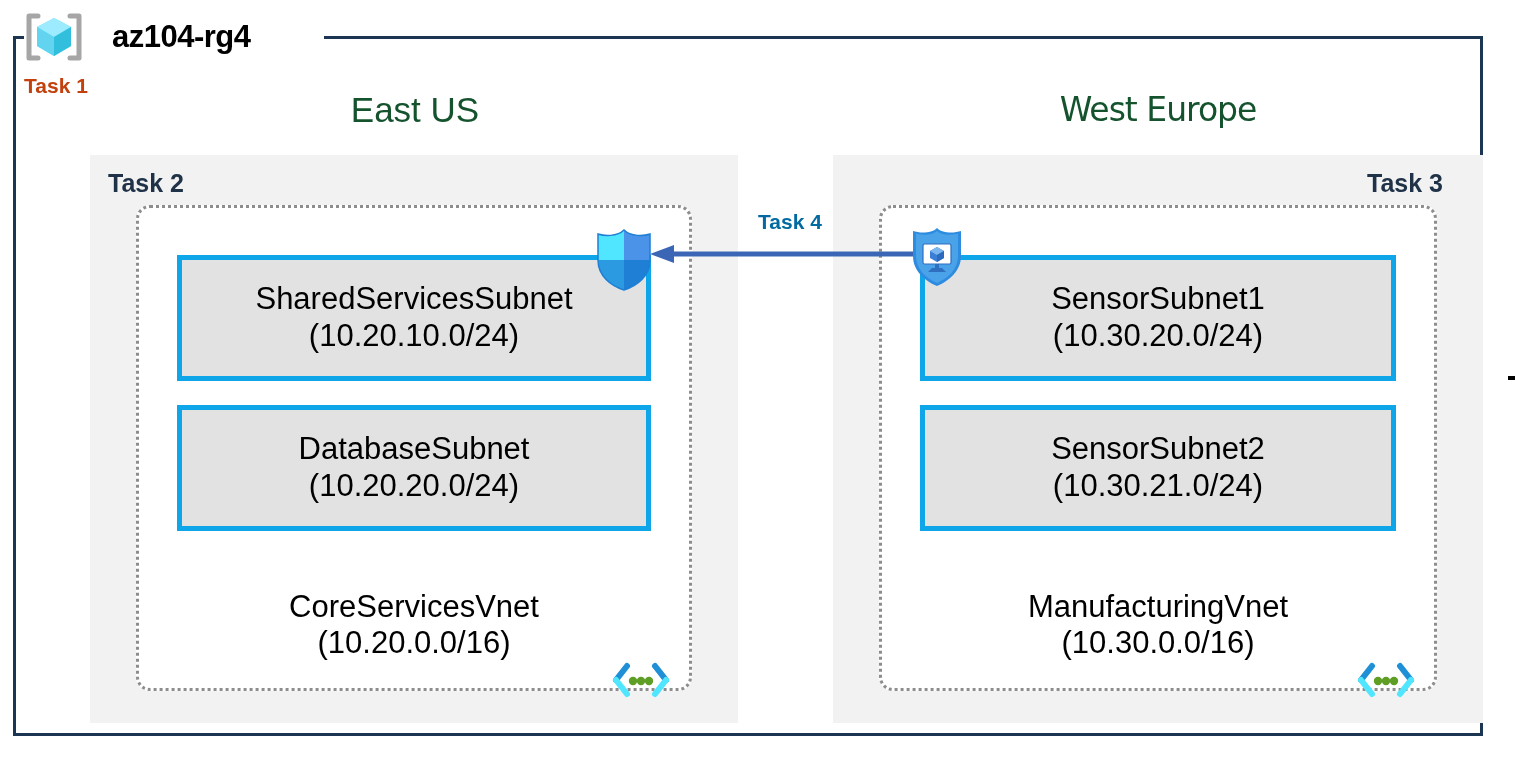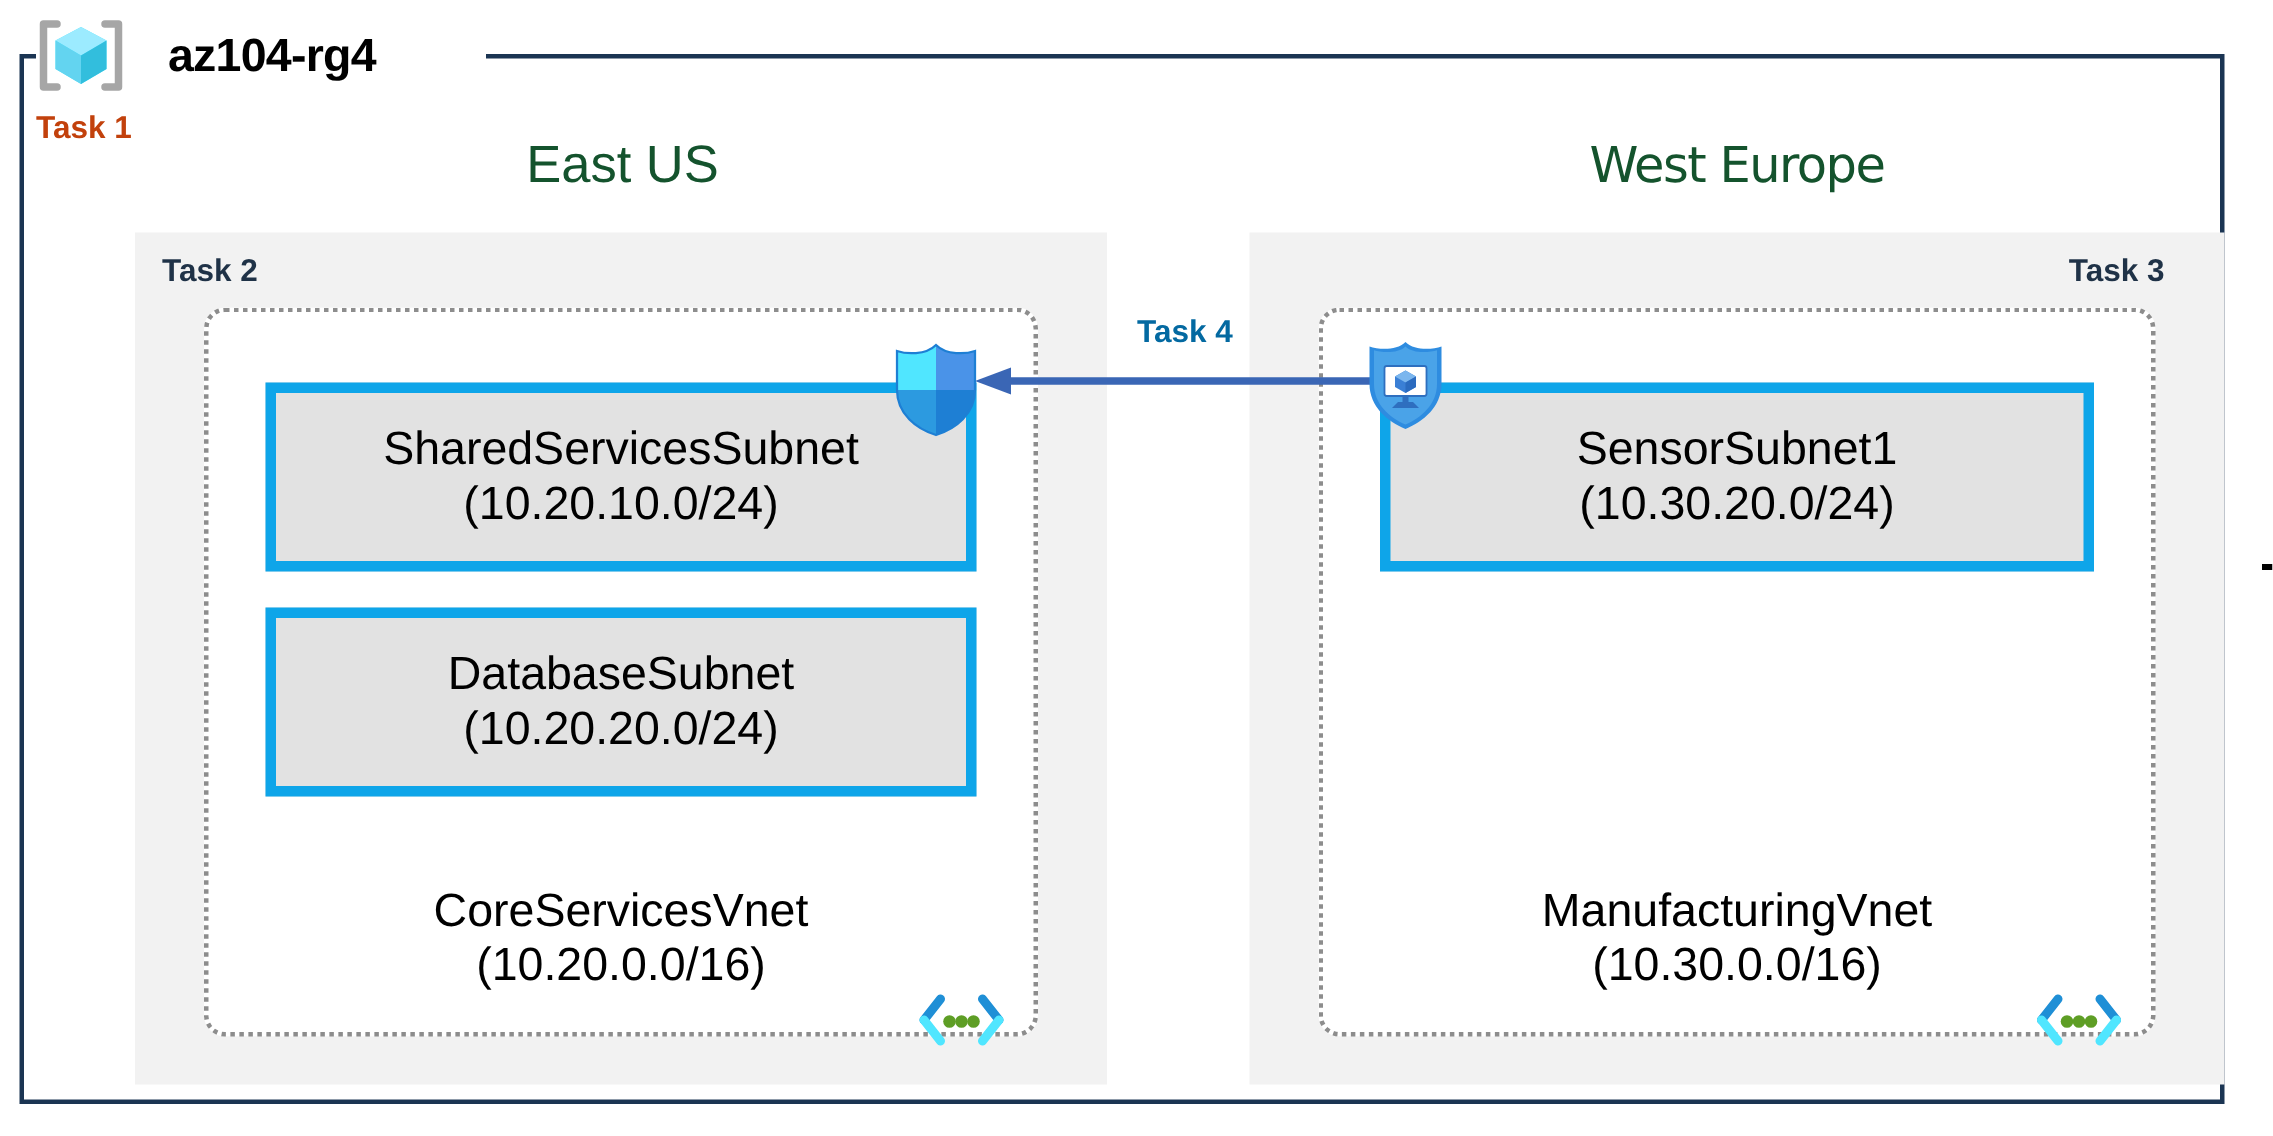--- a/index.html
+++ b/index.html
@@ -105,21 +105,21 @@
     background: #f2f2f2;
     top: 155px;
     height: 568px;
   }
   #region-box-0 { left: 90px;  width: 648px; }
   #region-box-1 { left: 833px; width: 650px; }
 
   .region-task-label {
     position: absolute;
     top: 14px;
-    font-size: 21px;
+    font-size: 25px;
     font-weight: bold;
     color: #1f3247;
   }
   .region-task-label.left  { left: 18px; }
   .region-task-label.right { right: 40px; }
 
   
   .vnet-box {
     position: absolute;
     top: 50px;
@@ -131,21 +131,21 @@
     background: #ffffff;
     box-sizing: border-box;
   }
 
   
   .subnet-box {
     position: absolute;
     left: 38px;
     right: 38px;
     background: #e2e2e2;
-    border: 7px solid #0ea5e9;
+    border: 5px solid #0ea5e9;
     box-sizing: border-box;
     display: flex;
     flex-direction: column;
     align-items: center;
     justify-content: center;
     height: 126px;
   }
   .subnet-0 { top: 47px; }
   .subnet-1 { top: 197px; }
 
@@ -293,20 +293,24 @@
 
   <div class="region-task-label right">Task 3</div>
 
   <div class="vnet-box">
 
     <div class="subnet-box subnet-0">
       <div class="subnet-name">SensorSubnet1</div>
       <div class="subnet-cidr">(10.30.20.0/24)</div>
     </div>
 
+    <div class="subnet-box subnet-1">
+      <div class="subnet-name">SensorSubnet2</div>
+      <div class="subnet-cidr">(10.30.21.0/24)</div>
+    </div>
 
     <div class="vnet-footer">
       <div class="vnet-name">ManufacturingVnet</div>
       <div class="vnet-cidr">(10.30.0.0/16)</div>
     </div>
 
     <span class="vnet-icon">
       <svg width="60" height="42" viewBox="0 0 60 42" xmlns="http://www.w3.org/2000/svg">
         <path d="M16 6 L5 20" stroke="#1f8fd6" stroke-width="6" stroke-linecap="round"></path>
         <path d="M5 20 L16 34" stroke="#50e6ff" stroke-width="6" stroke-linecap="round"></path>

